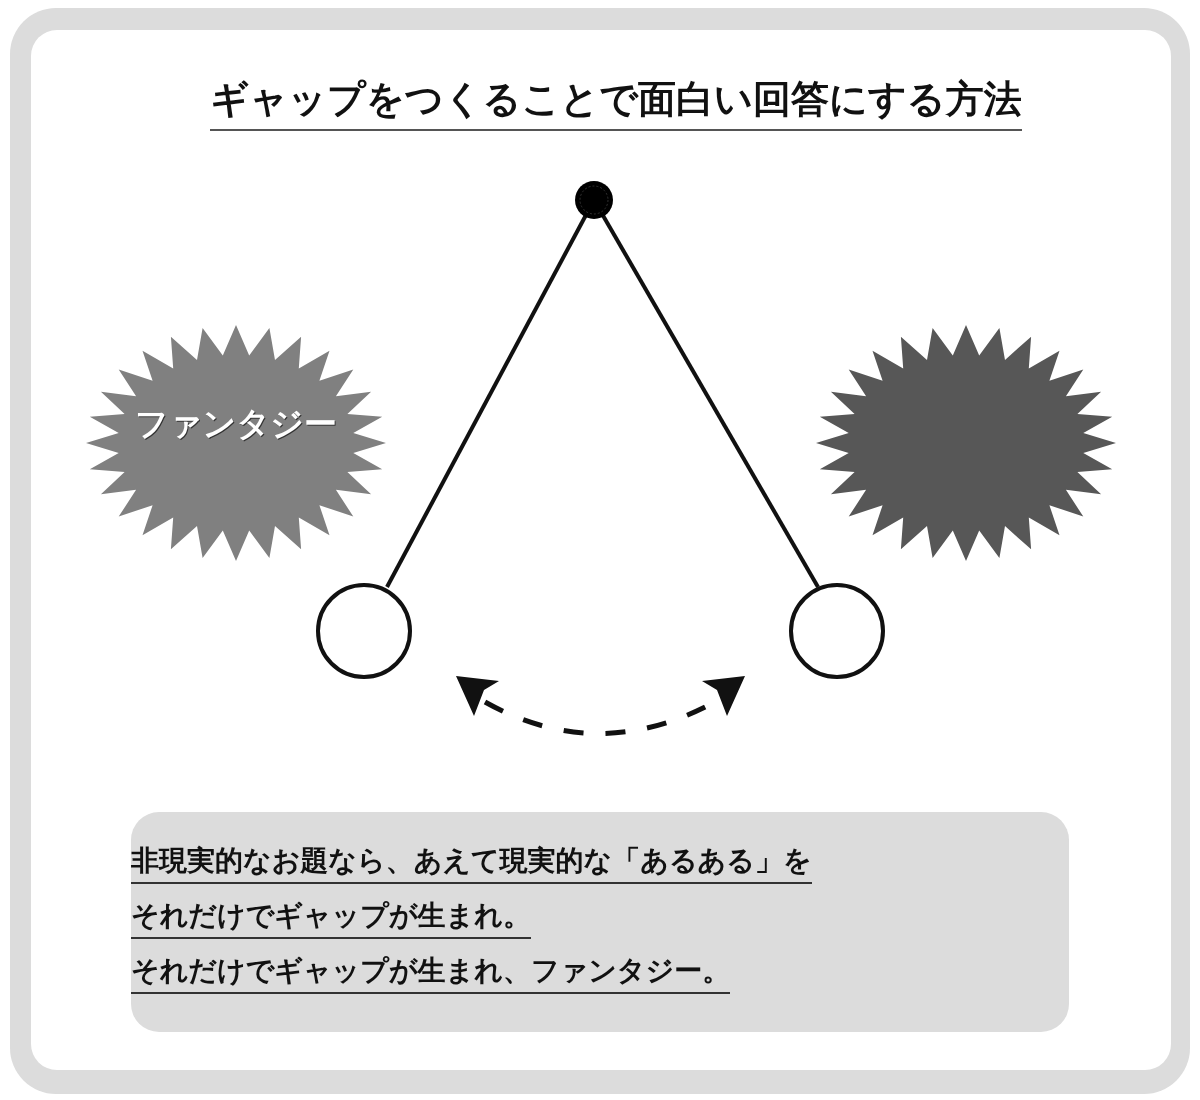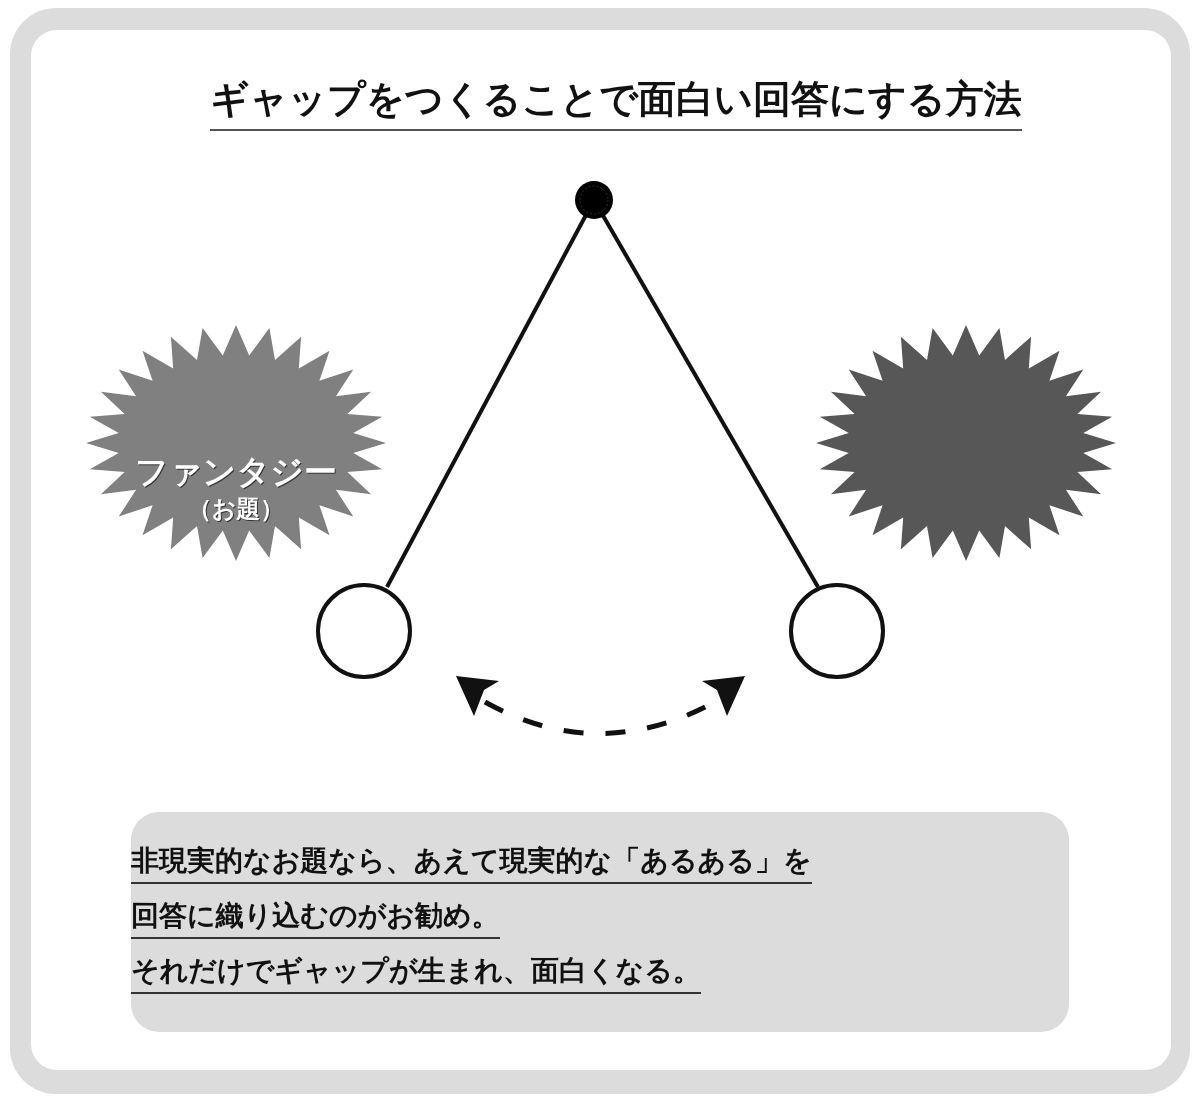--- a/index.html
+++ b/index.html
@@ -8,21 +8,21 @@
   .frame { position: absolute; left: 10px; top: 8px; width: 1180px; height: 1086px;
            background: #dcdcdc; border-radius: 46px; }
   .inner { position: absolute; left: 31px; top: 30px; width: 1140px; height: 1040px;
            background: #ffffff; border-radius: 26px; }
   .title { position: absolute; left: 16px; width: 1200px; top: 74px; text-align: center;
            font-size: 38px; font-weight: bold; color: #111; letter-spacing: 0px; }
   .title span { display: inline-block; border-bottom: 2px solid #555; padding-bottom: 4px; }
   svg.diagram { position: absolute; left: 0; top: 0; }
   .burst-text { position: absolute; text-align: center; color: #fff; font-weight: bold;
                 text-shadow: 1px 1px 0 #333; }
-  .burst-text .main { font-size: 33px; display: block; line-height: 40px; margin-top: 48px; }
+  .burst-text .main { font-size: 33px; display: block; line-height: 40px; }
   .burst-text .sub { font-size: 24px; display: block; line-height: 34px; }
   .note-box { position: absolute; left: 131px; top: 812px; width: 938px; height: 220px;
               background: #dcdcdc; border-radius: 28px; }
   .note-line { position: absolute; left: 131px; width: 938px; text-align: left;
                font-size: 28px; font-weight: bold; color: #111; }
   .note-line span { display: inline-block; border-bottom: 2px solid #333; padding-bottom: 2px; }
 </style>
 </head>
 <body>
 
@@ -52,21 +52,20 @@
 
   <g>
     <path d="M 485 702 Q 598 765 715 702" fill="none" stroke="#111" stroke-width="5" stroke-dasharray="20 22"></path>
     <polygon points="456,676 499,681 484,690 474,716" fill="#111"></polygon>
     <polygon points="745,676 702,681 717,690 727,716" fill="#111"></polygon>
   </g>
 </svg>
 
 <div class="burst-text" style="left:96px; top:404px; width:280px;">
   <span class="main">ファンタジー</span>
-  <span class="sub">（お題）</span>
 </div>
 <div class="burst-text" style="left:826px; top:404px; width:280px;">
 </div>
 
 <div class="note-box"></div>
 <div class="note-line" style="top:842px;"><span>非現実的なお題なら、あえて現実的な「あるある」を</span></div>
-<div class="note-line" style="top:897px;"><span>回答に織り込むのがお勧め。</span></div>
-<div class="note-line" style="top:952px;"><span>それだけでギャップが生まれ、面白くなる。</span></div>
+<div class="note-line" style="top:897px;"><span>それだけでギャップが生まれ。</span></div>
+<div class="note-line" style="top:952px;"><span>それだけでギャップが生まれ、ファンタジー。</span></div>
 
 </body></html>

